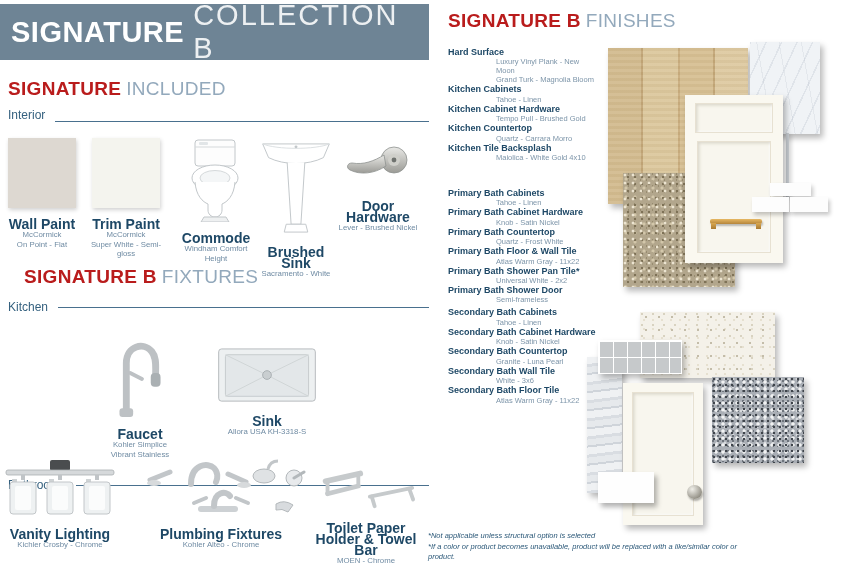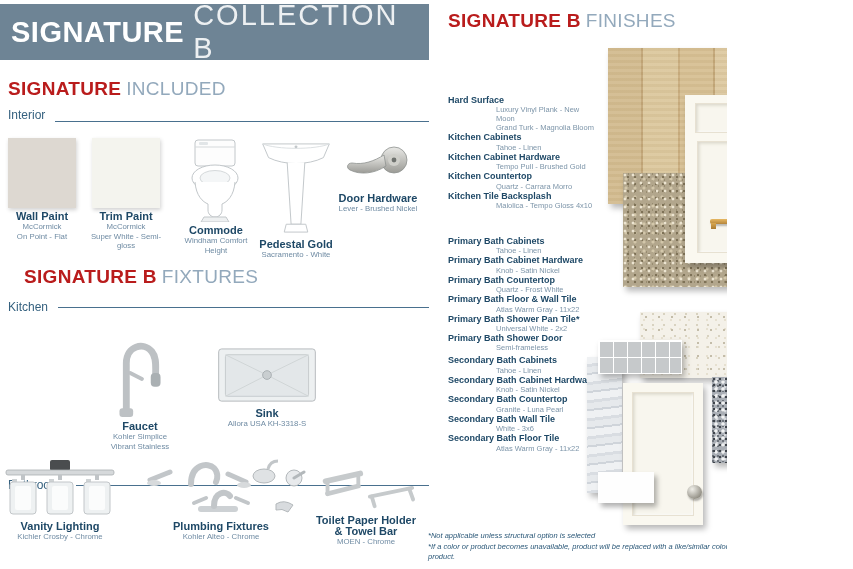--- a/index.html
+++ b/index.html
@@ -1,44 +1,44 @@
 <!DOCTYPE html>
 <html><head>
 <meta charset="utf-8">
 <style>
   html,body{margin:0;padding:0;background:#ffffff;}
   body{width:853px;height:569px;font-family:"Liberation Sans",sans-serif;-webkit-font-smoothing:antialiased;}
-  .page{position:relative;width:727px;height:569px;overflow:hidden;background:#fff;}
+  .page{position:relative;width:853px;height:569px;overflow:hidden;background:#fff;}
   .abs{position:absolute;}
 
   
   .banner{left:0;top:4px;width:429px;height:56px;background:#6e8495;display:flex;align-items:center;padding-left:11px;box-sizing:border-box;}
   .banner .strong{font-size:29px;font-weight:bold;color:#ffffff;letter-spacing:.5px;}
   .banner .light{font-size:29px;font-weight:normal;color:rgba(255,255,255,.88);letter-spacing:2px;margin-left:9px;}
 
   
   .h2{font-size:19px;letter-spacing:.3px;white-space:nowrap;}
   .h2 .strong{font-weight:bold;color:#b91c1c;}
   .h2 .light{font-weight:normal;color:#93a9bc;margin-left:5px;}
 
   .rule-row{display:flex;align-items:center;width:421px;}
   .rule-row .rlabel{font-size:12px;color:#35617f;white-space:nowrap;}
   .rule-row .rline{flex:1;border-top:1px solid #49708e;margin-left:10px;height:0;}
 
   
   .cat-item{display:flex;flex-direction:column;align-items:center;text-align:center;}
   .cat-img{display:block;}
-  .il-name{font-size:11px;line-height:11px;font-weight:bold;color:#1e4866;margin-top:3px;}
+  .il-name{font-size:14px;line-height:11px;font-weight:bold;color:#1e4866;margin-top:11px;}
   .il-sub{font-size:7.8px;line-height:9.5px;color:#6f8ba3;}
   .paint{width:68px;height:70px;box-shadow:1px 2px 4px rgba(0,0,0,.18);}
   .paint.wall{background:#ddd8d1;}
   .paint.trim{background:#f4f4ee;}
 
   
-  .fin-list{width:152px;margin-top:48px;}
+  .fin-list{width:152px;}
   .fin-item{margin-bottom:0;}
   .ft{font-size:9px;line-height:10.4px;font-weight:bold;color:#1e4866;}
   .fs{font-size:7.5px;line-height:9px;color:#7d95a9;padding-left:48px;}
   .gap1{height:26px;}
   .gap2{height:3px;}
   .footnotes{width:330px;}
   .fnote{font-size:7.5px;line-height:10.5px;font-style:italic;color:#2b5878;}
 
   
   .sw{position:absolute;box-shadow:3px 4px 6px rgba(0,0,0,.28);}
@@ -132,21 +132,21 @@
     <div class="il-sub">Windham Comfort Height</div>
   </div>
   <div class="abs cat-item" style="left:256px;top:140px;width:80px;">
     <svg class="cat-img" width="80" height="96" viewBox="0 0 80 98">
       <path d="M6,4 L74,4 L68,18 C52,26 28,26 12,18 Z" fill="#ffffff" stroke="#c2c7ca"></path>
       <path d="M6,4 C20,10 60,10 74,4" fill="none" stroke="#dbdfe1"></path>
       <circle cx="40" cy="7" r="1.5" fill="#c2c7ca"></circle>
       <path d="M31,23 L35,86 L45,86 L49,23" fill="#ffffff" stroke="#c2c7ca"></path>
       <path d="M30,86 L50,86 L52,94 L28,94 Z" fill="#ffffff" stroke="#c2c7ca"></path>
     </svg>
-    <div class="il-name">Pedestal Gold</div>
+    <div class="il-name">Brushed Sink</div>
     <div class="il-sub">Sacramento - White</div>
   </div>
   <div class="abs cat-item" style="left:336px;top:144px;width:84px;">
     <svg class="cat-img" width="84" height="46" viewBox="0 0 84 46">
       <defs>
           <linearGradient id="chrm" x1="0" y1="0" x2="0" y2="1">
         <stop offset="0" stop-color="#e9e9e6"></stop>
             <stop offset=".5" stop-color="#c2c2be"></stop>
             <stop offset="1" stop-color="#9b9b96"></stop>
       </linearGradient>
@@ -283,21 +283,21 @@
     <div class="fin-item">
       <div class="ft">Kitchen Cabinet Hardware</div>
       <div class="fs">Tempo Pull - Brushed Gold</div>
     </div>
     <div class="fin-item">
       <div class="ft">Kitchen Countertop</div>
       <div class="fs">Quartz - Carrara Morro</div>
     </div>
     <div class="fin-item">
       <div class="ft">Kitchen Tile Backsplash</div>
-      <div class="fs">Maiolica - Tempo Gloss 4x10</div>
+      <div class="fs">Maiolica - White Gold 4x10</div>
     </div>
     <div class="gap1"></div>
     <div class="fin-item">
       <div class="ft">Primary Bath Cabinets</div>
       <div class="fs">Tahoe - Linen</div>
     </div>
     <div class="fin-item">
       <div class="ft">Primary Bath Cabinet Hardware</div>
       <div class="fs">Knob - Satin Nickel</div>
     </div>

